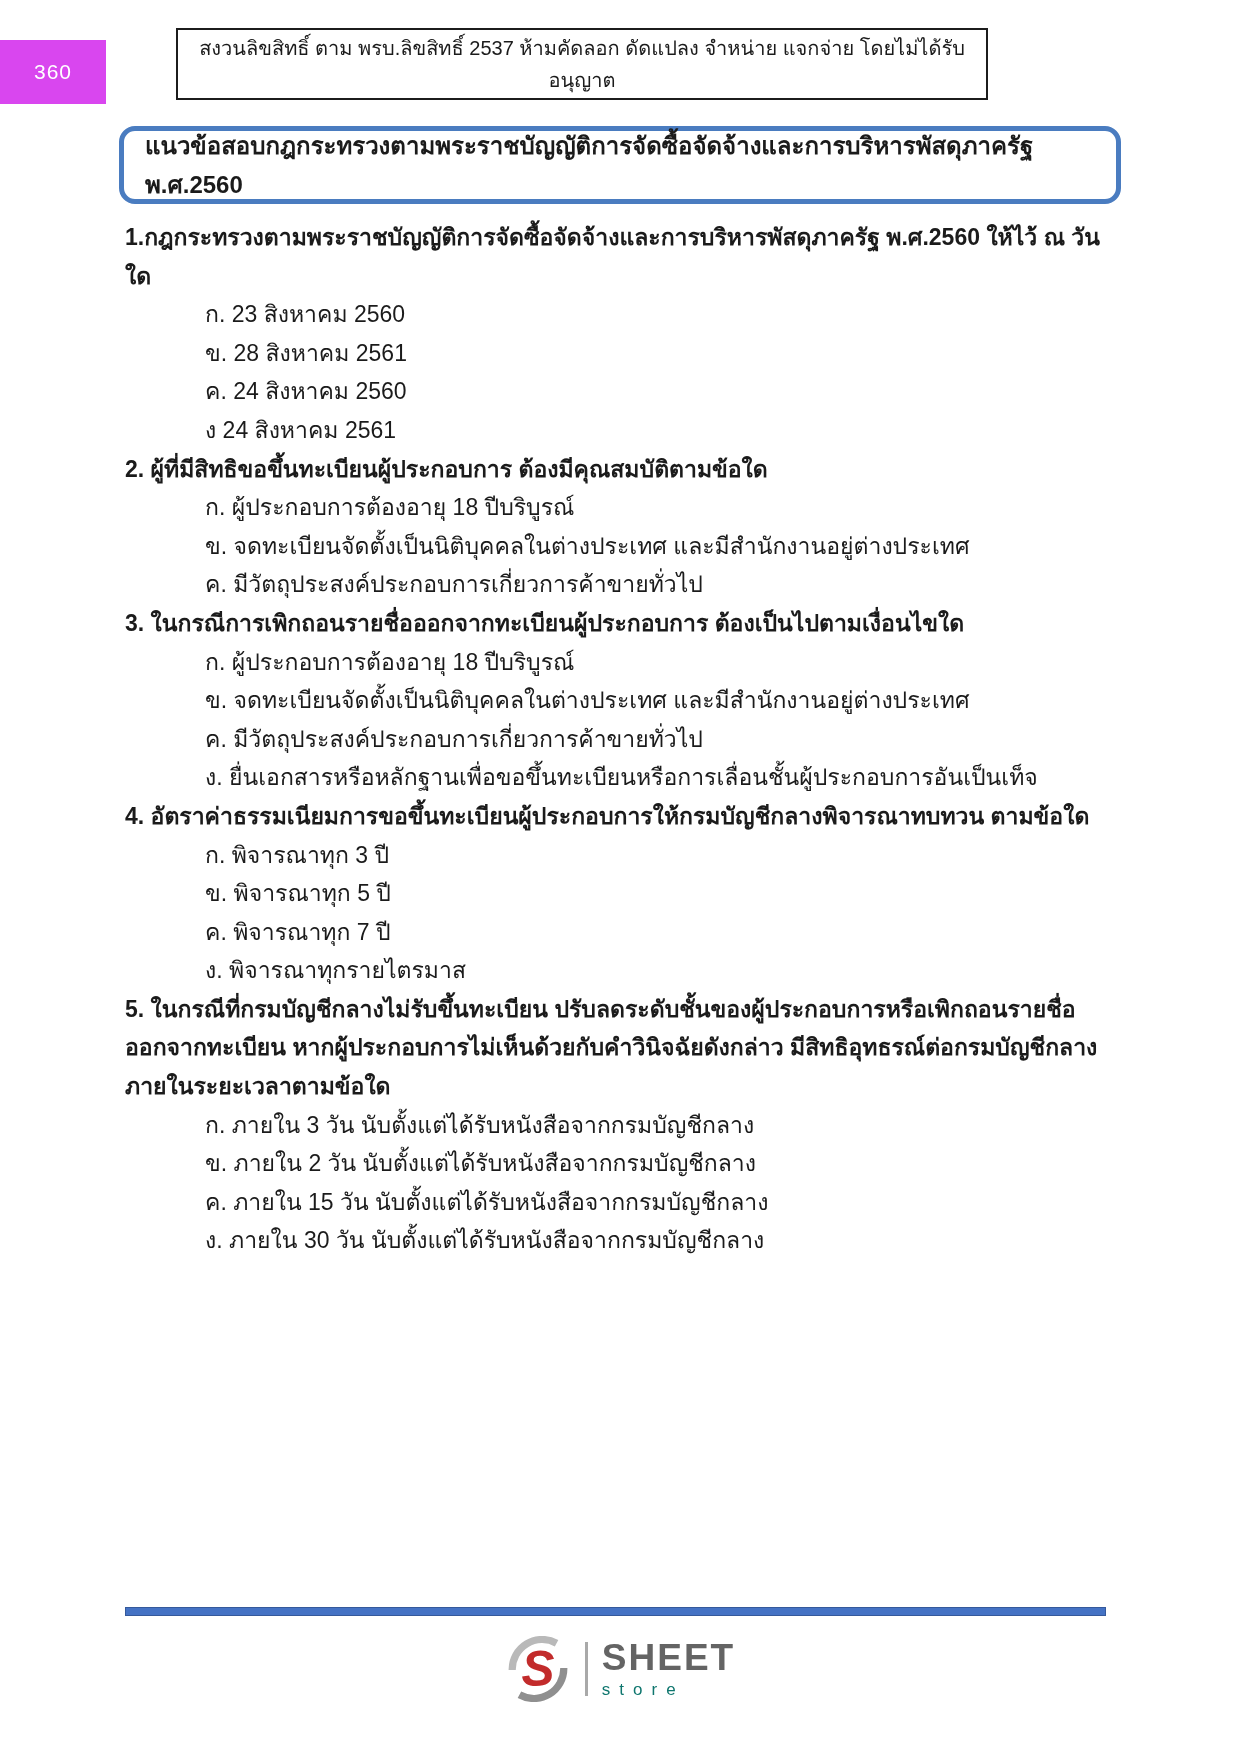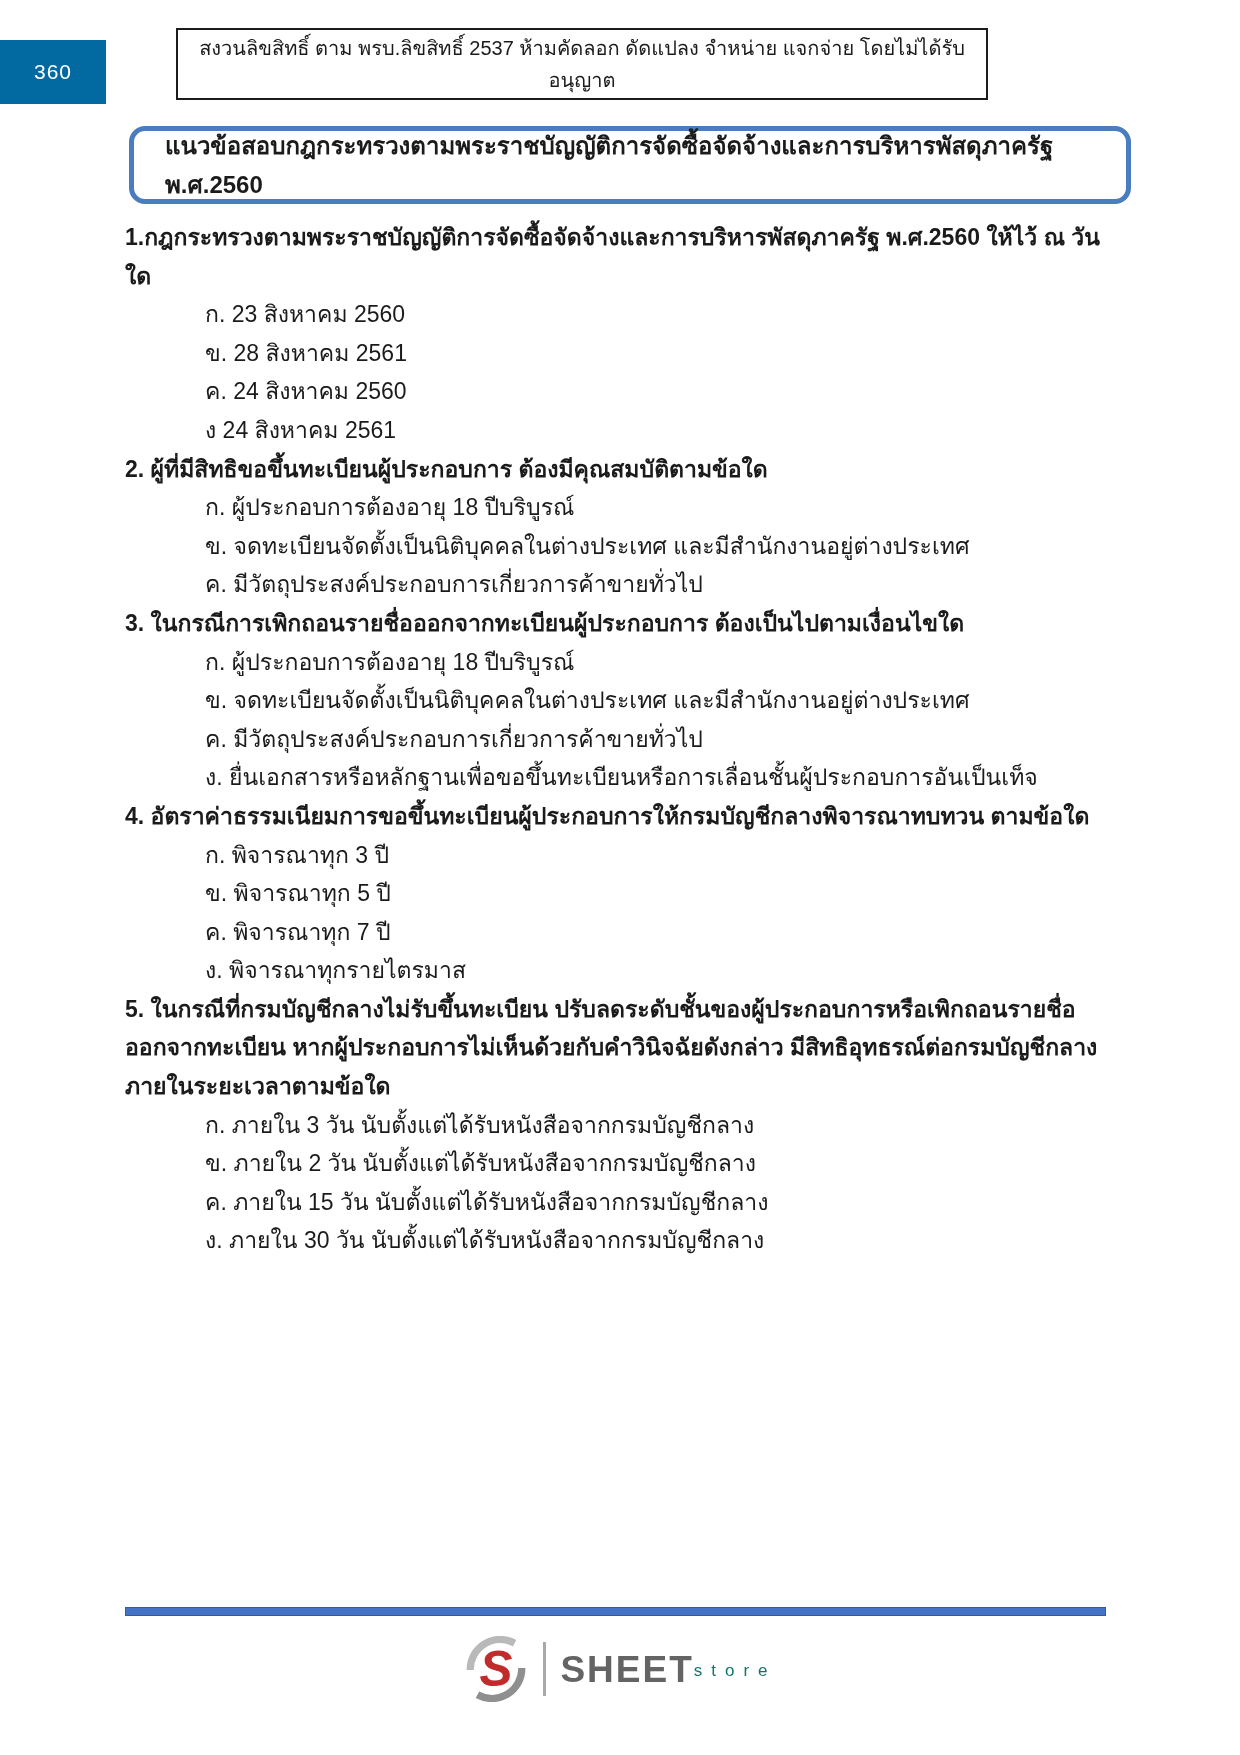--- a/index.html
+++ b/index.html
@@ -11,21 +11,21 @@
     font-family: "Liberation Sans", "DejaVu Sans", sans-serif;
     color: #1b1b1b;
     overflow: hidden;
   }
 
   
   .page-number-box {
     position: absolute;
     left: 0; top: 40px;
     width: 106px; height: 64px;
-    background: #0369a1;
+    background: #d946ef;
     color: #ffffff;
     display: flex; align-items: center; justify-content: center;
     font-size: 21px;
     letter-spacing: 1px;
   }
 
   
   .copyright-box {
     position: absolute;
     left: 176px; top: 28px;
@@ -41,24 +41,23 @@
   
   .title-box {
     position: absolute;
     left: 119px; top: 126px;
     width: 1002px; height: 78px;
     box-sizing: border-box;
     border: 5px solid #4a7cc0;
     border-radius: 16px;
     background: #ffffff;
     display: flex; align-items: center;
-    padding: 0 31px;
+    padding: 0 21px;
     font-weight: bold;
     font-size: 24px;
-    margin-left: 10px;
   }
 
   
   .content {
     position: absolute;
     left: 125px; top: 218px;
     width: 992px;
     font-size: 23px;
     line-height: 38.6px;
   }
@@ -79,21 +78,21 @@
     left: 0; top: 1636px;
     width: 100%;
     display: flex; align-items: center; justify-content: center;
     gap: 14px;
   }
   .logo-icon { width: 66px; height: 66px; flex: 0 0 auto; }
   .logo-divider {
     width: 3px; height: 54px;
     background: #a9a9a9;
   }
-  .brand-text { display: flex; flex-direction: row; align-items: center; }
+  .brand-text { display: flex; flex-direction: column; }
   .brand {
     font-size: 37px;
     font-weight: bold;
     color: #646464;
     letter-spacing: 2px;
     line-height: 1;
   }
   .brand-sub {
     font-size: 17px;
     color: #0f766e;

